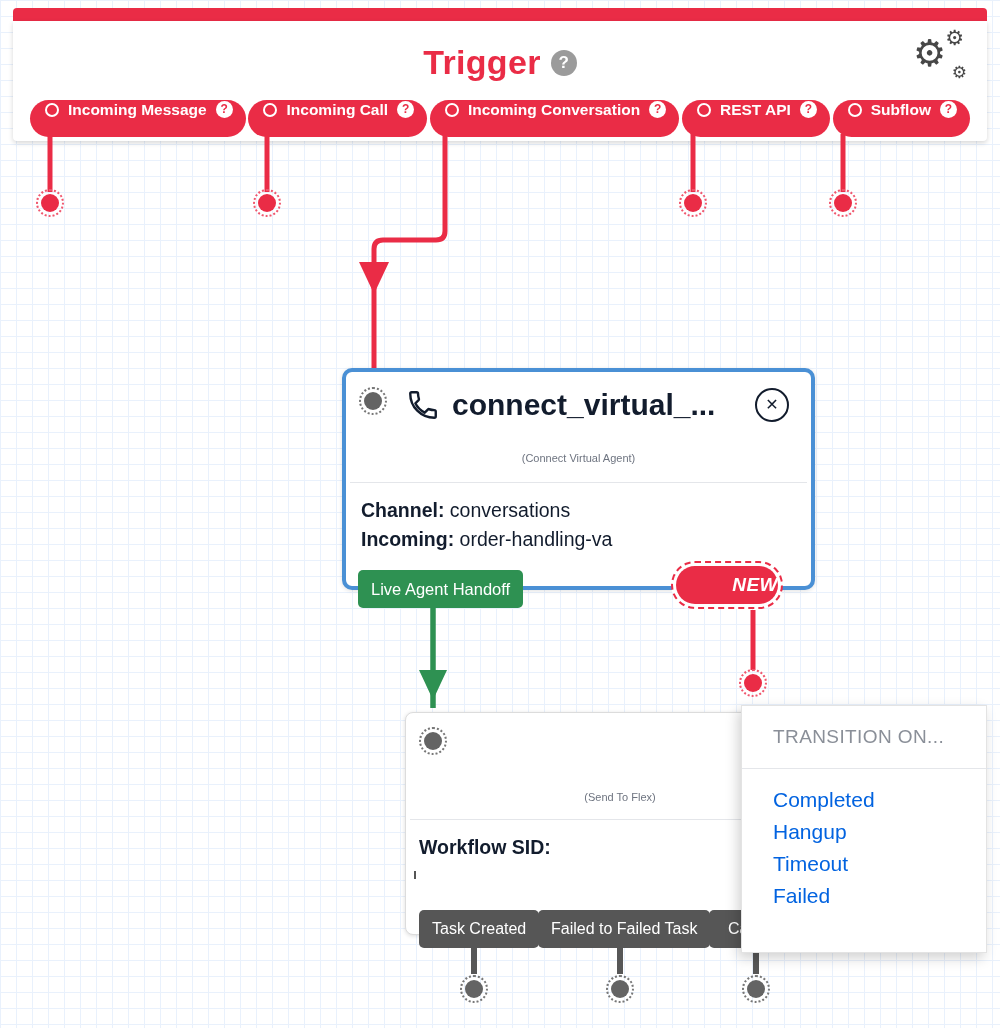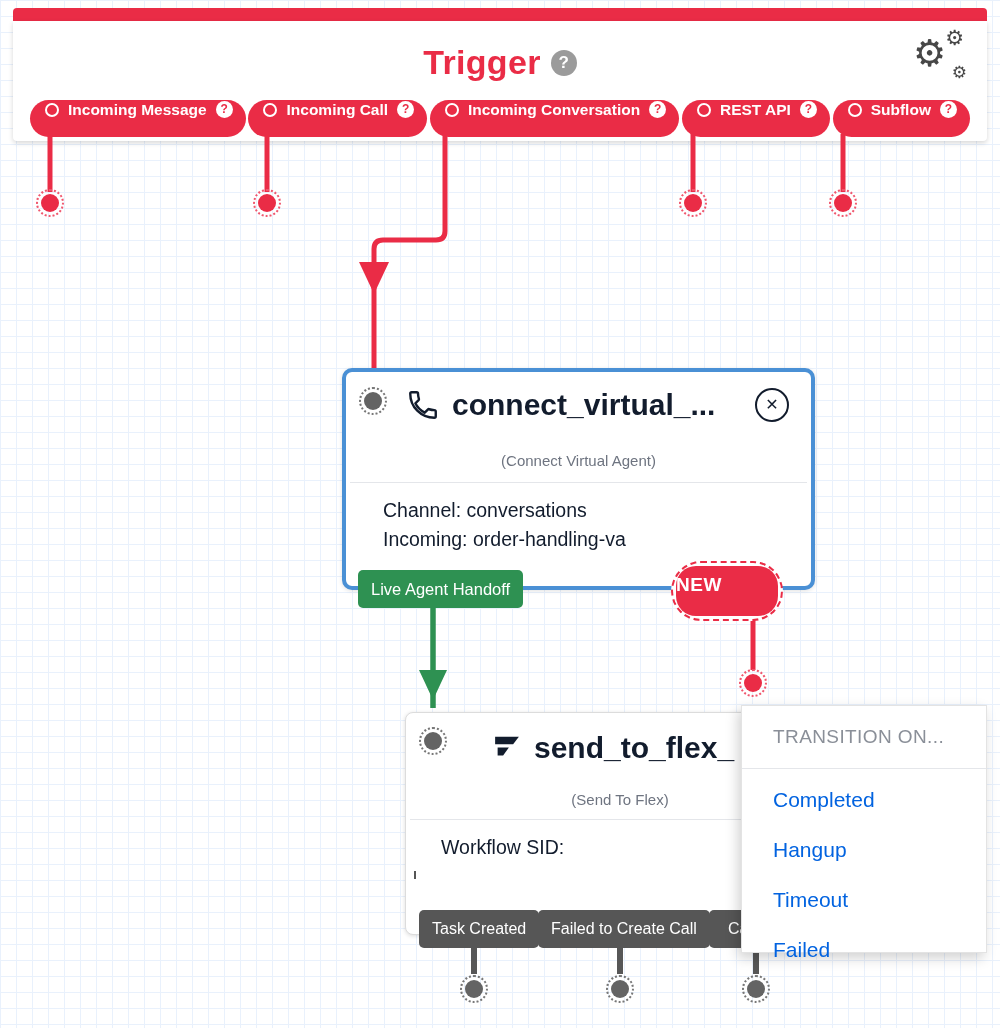--- a/index.html
+++ b/index.html
@@ -49,45 +49,45 @@
   
   .port { position:absolute; transform:translate(-50%,-50%); border-radius:50%;
           border:2px dotted #777; padding:3px; z-index:4; cursor:pointer; }
   .port i { display:block; width:18px; height:18px; border-radius:50%; background:#646464; }
   .port.red { border-color:#f0576e; }
   .port.red i { background:#ea2c46; }
 
   
   .widget { position:absolute; background:#ffffff; z-index:3; }
   .widget-title { font-size:30px; font-weight:700; color:#121C2D; white-space:nowrap; }
-  .widget-subtitle { text-align:center; color:#6e7480; font-size:15px; }
+  .widget-subtitle { text-align:center; color:#6e7480; font-size:11px; }
   .widget-divider { border-top:1px solid #e4e6ea; }
   .field-line { font-size:19.5px; color:#121C2D; line-height:29px; }
-  .field-line b { font-weight:400;margin-left:22px; }
+  .field-line b { font-weight:700; }
 
   
   .connect-widget { left:342px; top:368px; width:473px; height:222px;
           border:4px solid #4a90d5; border-radius:10px;
           box-shadow:0 1px 4px rgba(0,0,0,.12); }
   .connect-header { position:absolute; left:60px; top:16px; display:flex;
           align-items:center; gap:12px; }
   .close-btn { position:absolute; right:22px; top:16px; width:34px; height:34px;
           border:2px solid #121C2D; border-radius:50%; color:#121C2D; font-size:16px;
           line-height:30px; text-align:center; cursor:pointer; background:#fff; }
   .connect-subtitle { position:absolute; left:0; right:0; top:80px; }
   .connect-divider { position:absolute; left:4px; right:4px; top:110px; }
   .connect-body { position:absolute; left:15px; top:124px; }
   .btn-green { position:absolute; left:12px; top:198px; height:38px; padding:0 13px;
           background:#2e9152; border:none; border-radius:5px; color:#ffffff;
           font-size:16.5px; font-family:inherit; cursor:pointer; }
   .new-pill-wrap { position:absolute; left:325px; top:189px; border:2px dashed #ea2c46;
           border-radius:30px; padding:3px; background:#ffffff; cursor:pointer; }
-  .new-pill { width:102px; height:50px; border-radius:20px; background:#ea2c46;
+  .new-pill { width:102px; height:38px; border-radius:20px; background:#ea2c46;
           color:#ffffff; font-size:19px; font-weight:700; letter-spacing:.5px;
-          text-align:left; line-height:38px; }
+          text-align:right; line-height:38px;font-style:italic; }
 
   
   .send-widget { left:405px; top:712px; width:430px; height:223px;
           border:1px solid #dcdcdc; border-radius:8px;
           box-shadow:0 1px 4px rgba(0,0,0,.14); }
   .send-header { position:absolute; left:86px; top:18px; display:flex;
           align-items:center; gap:12px; }
   .send-subtitle { position:absolute; left:0; right:0; top:78px; }
   .send-divider { position:absolute; left:4px; right:4px; top:106px; }
   .send-body { position:absolute; left:13px; top:120px; }
@@ -100,21 +100,21 @@
           font-size:16px; font-family:inherit; white-space:nowrap; cursor:pointer; }
 
   
   .transition-menu { position:absolute; left:741px; top:705px; width:246px; height:248px;
           background:#ffffff; border:1px solid #e3e3e3; z-index:6;
           box-shadow:-3px 5px 12px rgba(0,0,0,.18); }
   .menu-header { position:absolute; left:31px; top:20px; color:#8a8f98;
           font-size:19px; letter-spacing:.4px; }
   .menu-divider { position:absolute; left:0; right:0; top:62px; border-top:1px solid #e4e6ea; }
   .menu-options { position:absolute; left:31px; top:82px; display:flex;
-          flex-direction:column; gap:26px; }
+          flex-direction:column; gap:8px; }
   .menu-option { color:#0263e0; font-size:21px; cursor:pointer; text-decoration:none; }
 </style>
 </head>
 <body>
 
 <div class="canvas">
 
   <div class="topbar"></div>
   <div class="trigger-panel">
     <div class="trigger-title-row">
@@ -214,36 +214,29 @@
     <button class="btn-green">Live Agent Handoff</button>
     <div class="new-pill-wrap">
       <div class="new-pill">NEW</div>
     </div>
   </div>
 
   <div class="widget send-widget">
     <span class="port" style="left:27px; top:28px;">
         <i></i>
       </span>
-    <div class="send-header">
-      <svg width="30" height="30" viewBox="0 0 24 24">
-        <path d="M2.5 3h19l-4.6 6h-14.4z" fill="#121C2D"></path>
-        <path d="M4.5 11.5h9l-4.6 6.5h-4.4z" fill="#121C2D"></path>
-      </svg>
-      <span class="widget-title">send_to_flex_</span>
-    </div>
     <div class="widget-subtitle send-subtitle">(Send To Flex)</div>
     <div class="widget-divider send-divider"></div>
     <div class="send-body">
       <div class="field-line"><b>Workflow SID:</b></div>
     </div>
     <div class="sid-fragment"></div>
     <div class="sid-ellipsis">⋮</div>
     <button class="btn-gray" style="left:13px;">Task Created</button>
-    <button class="btn-gray" style="left:132px;">Failed to Create Call</button>
+    <button class="btn-gray" style="left:132px;">Failed to Failed Task</button>
     <button class="btn-gray" style="left:303px; width:62px;">Cal</button>
   </div>
 
   <div class="transition-menu">
     <div class="menu-header">TRANSITION ON...</div>
     <div class="menu-divider"></div>
     <div class="menu-options">
       <a class="menu-option">Completed</a>
       <a class="menu-option">Hangup</a>
       <a class="menu-option">Timeout</a>

